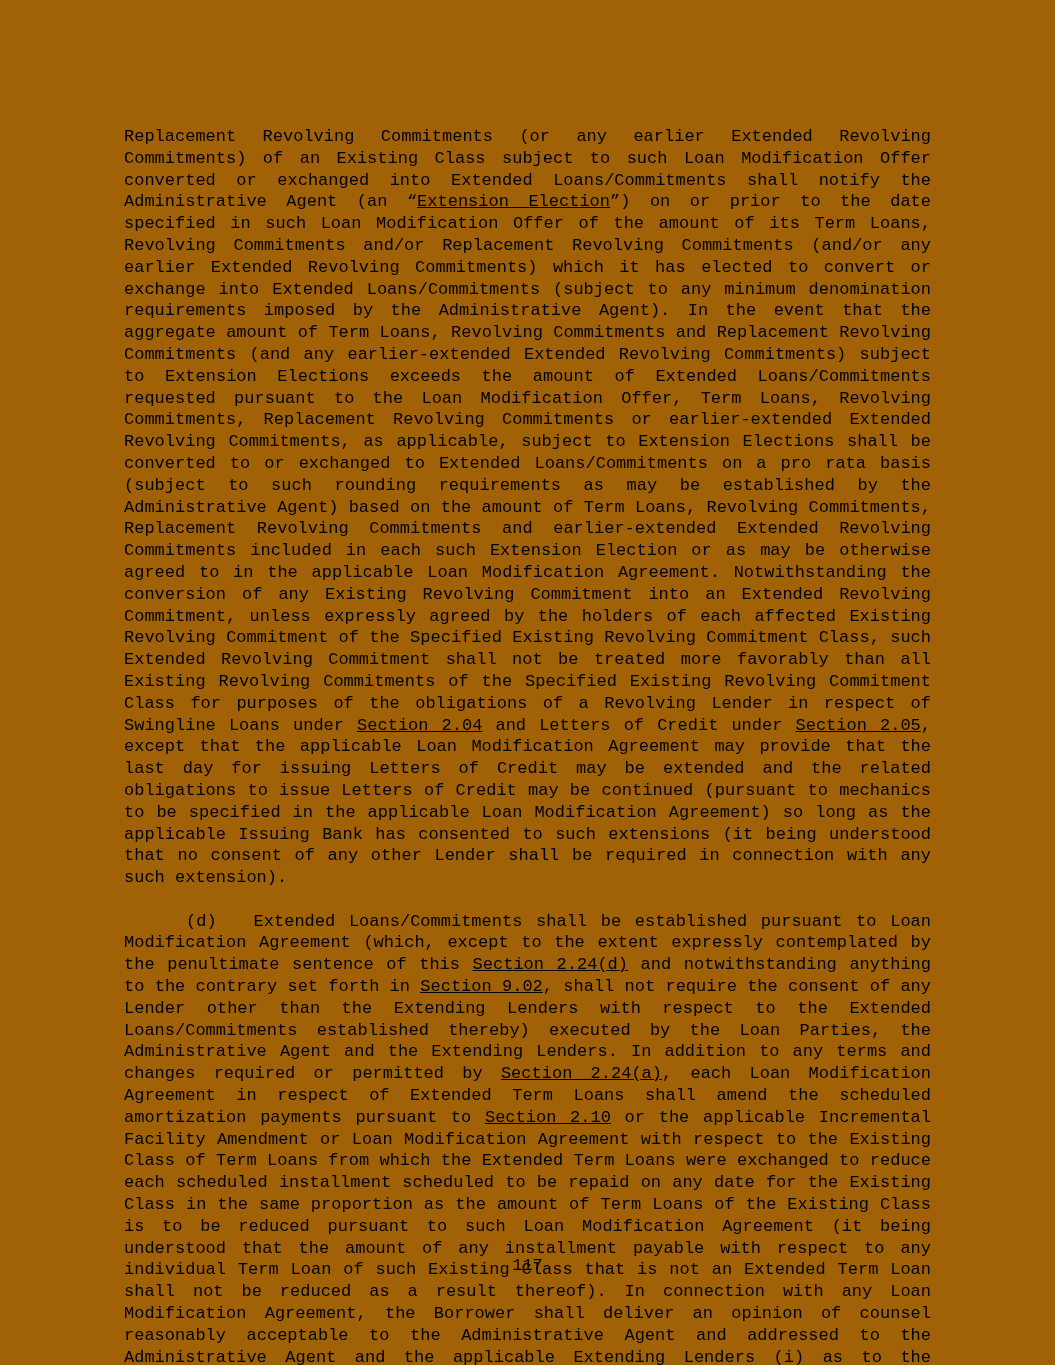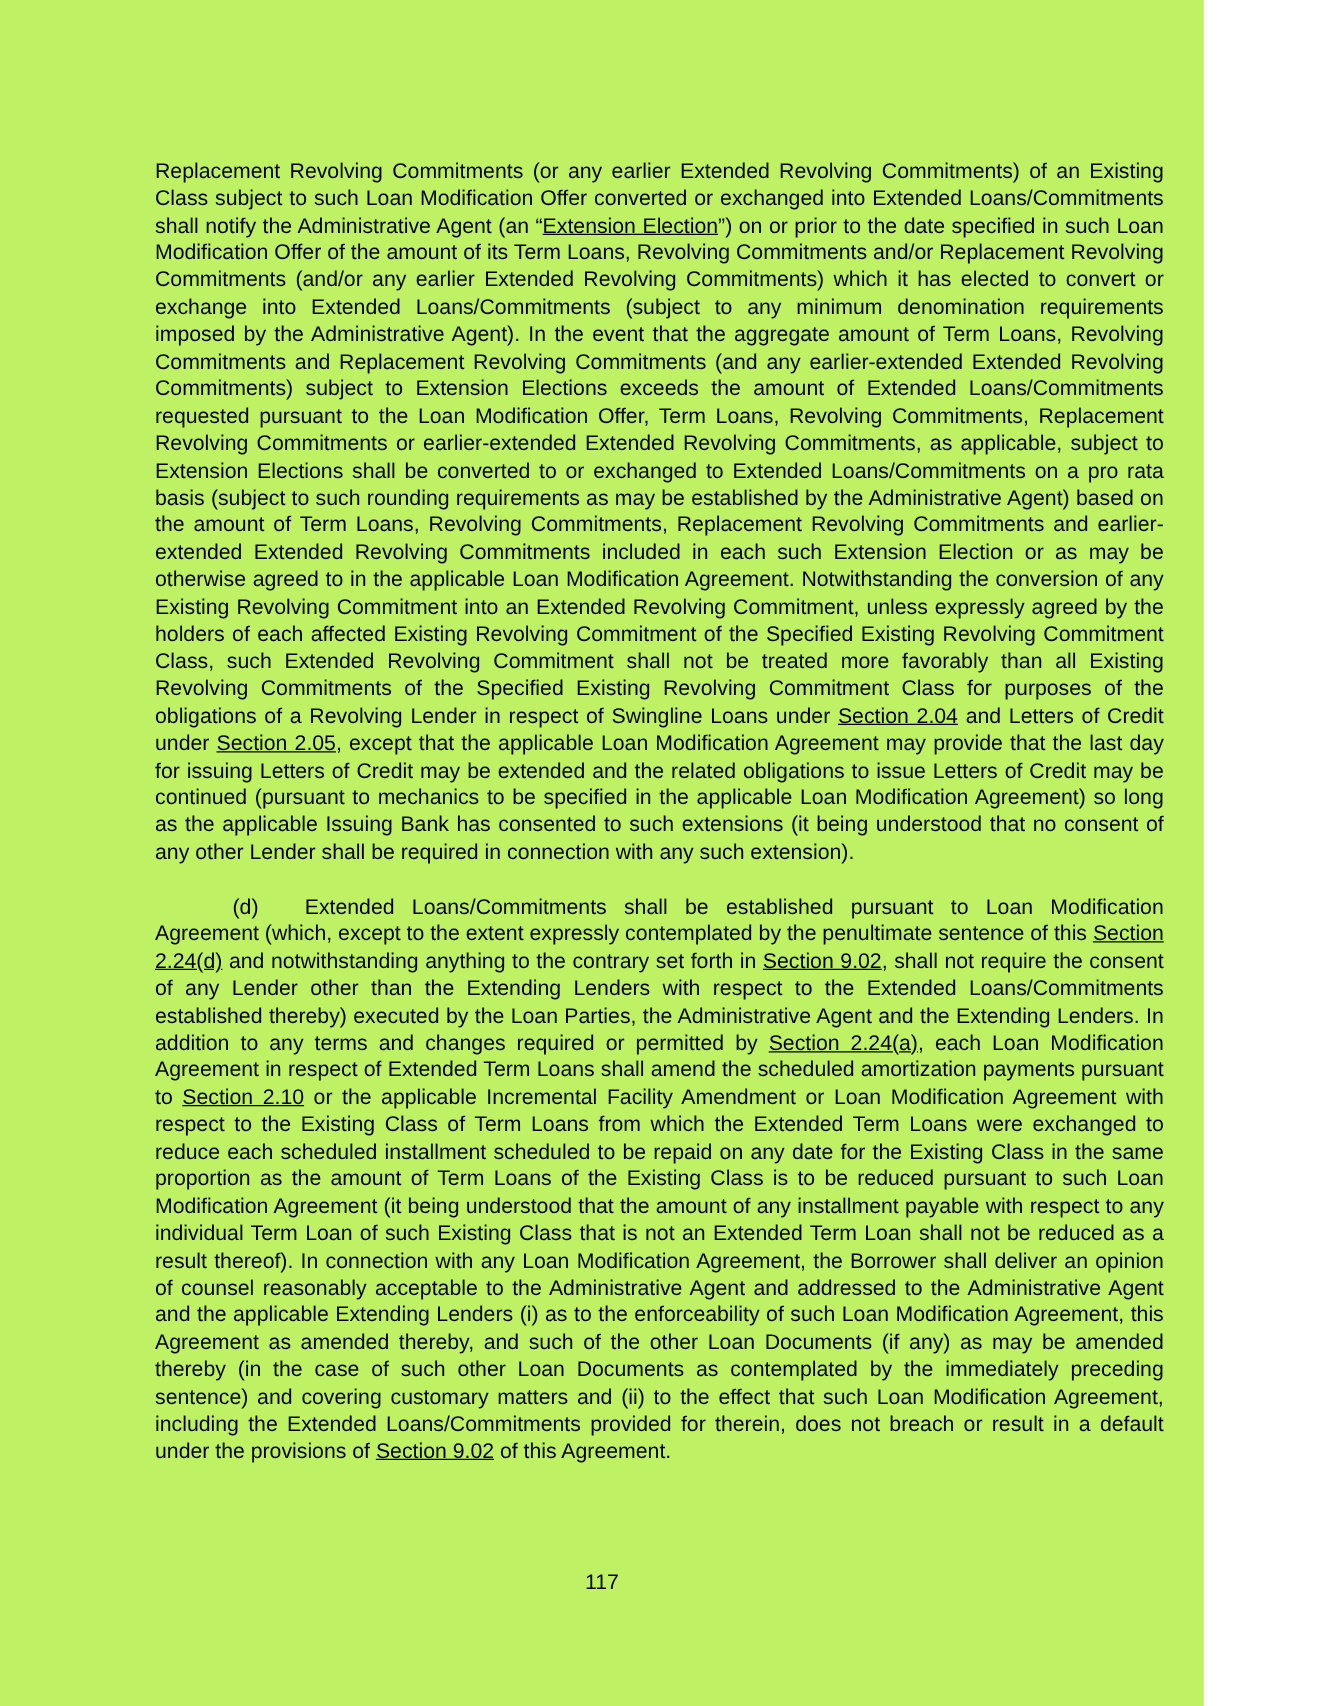--- a/index.html
+++ b/index.html
@@ -2,24 +2,24 @@
 <html><head>
 <meta charset="utf-8">
 <style>
   html, body {
     margin: 0;
     padding: 0;
     background: #ffffff;
   }
   .page {
     position: relative;
-    width: 963px;
+    width: 1055px;
     height: 1365px;
-    background: #bef264;
-    font-family: Liberation Sans, sans-serif;
+    background: #a16207;
+    font-family: Liberation Mono, monospace;
     color: #000000;
     overflow: hidden;
   }
   .content {
     position: absolute;
     left: 124px;
     top: 126px;
     width: 807px;
   }
   p.para {

